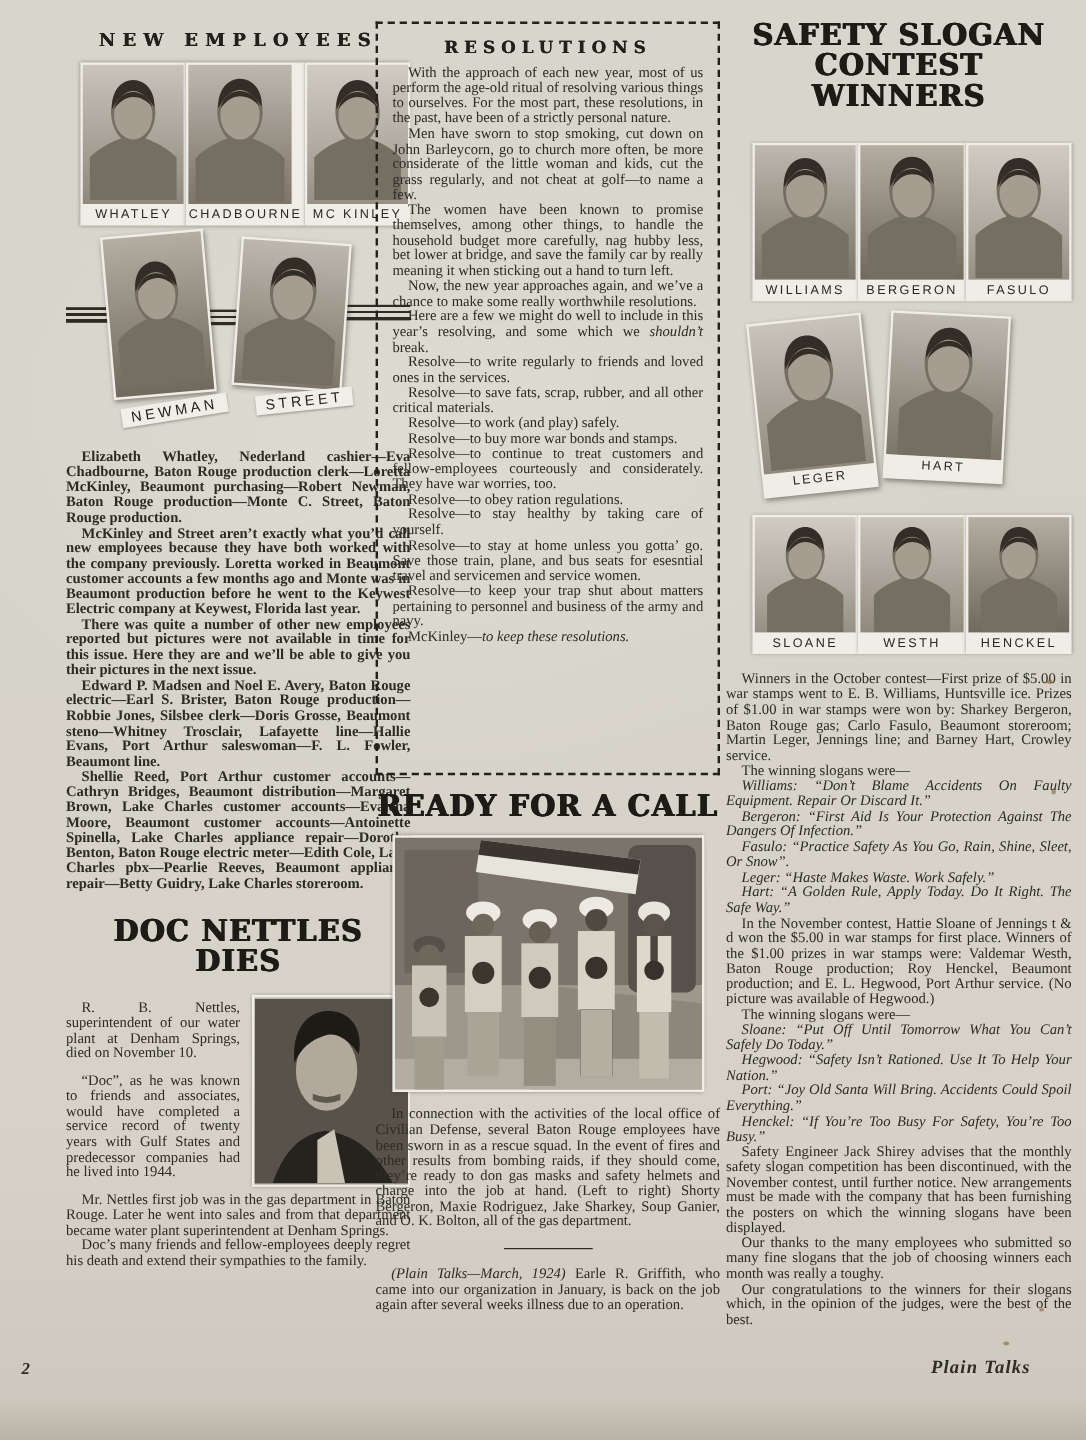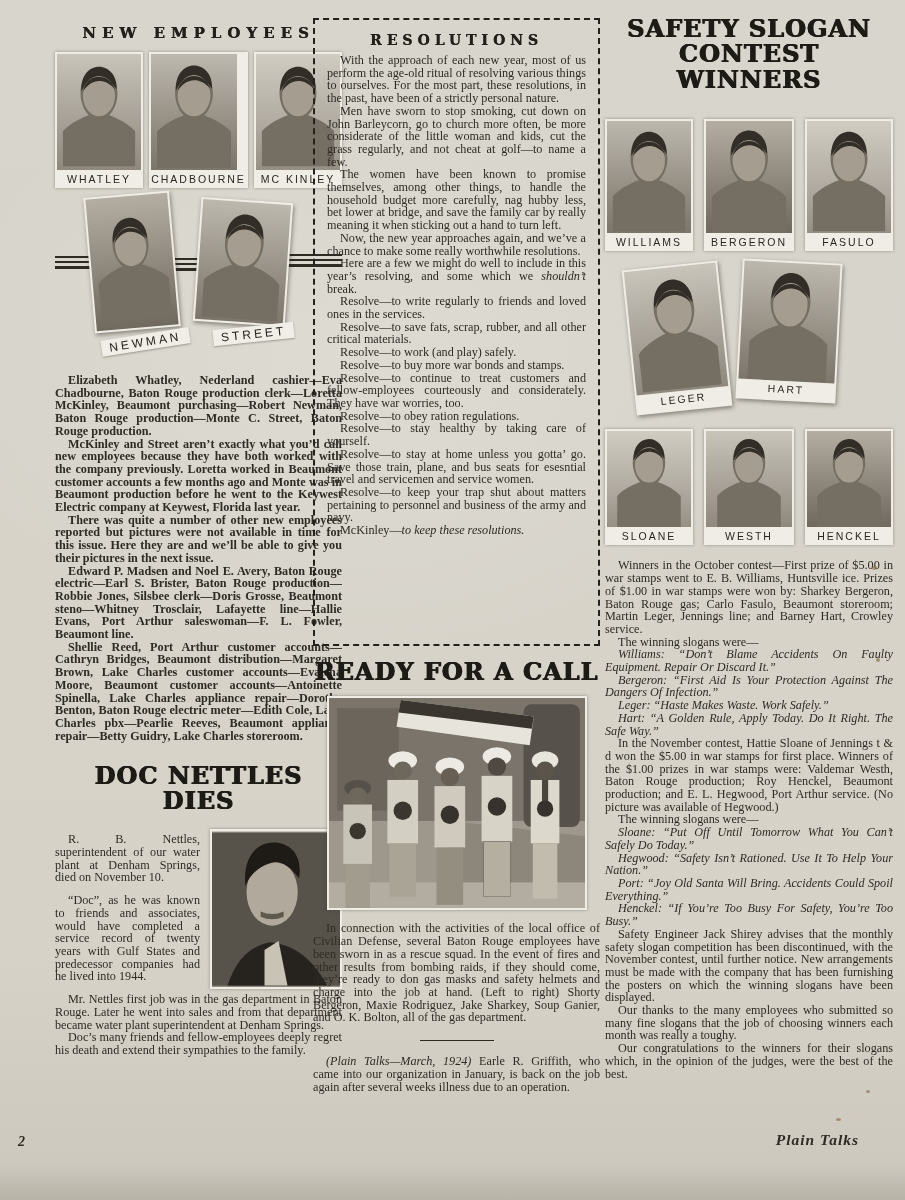--- a/index.html
+++ b/index.html
@@ -30,21 +30,21 @@
     text-shadow:.7px 0 0 currentColor,-.4px 0 0 currentColor;
     transform:scaleY(1.04);
   }
 
   
   .paras p.para{margin:0;text-indent:13px;text-align:justify;font-size:12.2px;line-height:12.7px;}
   .paras.spaced p.para + p.para{margin-top:10px;}
   .it{font-style:italic;}
 
   
-  .prow{display:flex;justify-content:space-between;border-radius:22px;}
+  .prow{display:flex;justify-content:flex-end;border-radius:22px;}
   .pcard{background:#efede6;padding:2px;box-shadow:0 0 3px rgba(60,55,45,.45);}
   .photo{position:relative;overflow:hidden;background:linear-gradient(180deg,#c8c4ba 0%,#a8a298 55%,#8f897d 100%);}
   .photo svg{position:absolute;left:0;top:0;width:100%;height:100%;}
   .photo.t2{background:linear-gradient(180deg,#bdb8ae 0%,#948e83 60%,#7b756a 100%);}
   .photo.t3{background:linear-gradient(180deg,#d0ccc2 0%,#b0aaa0 60%,#968f84 100%);}
   .photo.t4{background:linear-gradient(180deg,#b3ada2 0%,#8a8478 60%,#6f695e 100%);}
   .plabel{
     font-family:"Liberation Sans","DejaVu Sans",sans-serif;
     font-size:10.5px;letter-spacing:2px;text-align:center;
     color:#2a2722;background:#efede6;padding:3px 0 1px 0;white-space:nowrap;
@@ -359,20 +359,21 @@
         </div>
         <div class="plabel">HENCKEL</div>
       </div>
     </div>
 
     <div class="paras mt14">
         <p class="para"><span>Winners in the October contest—First prize of $5.00 in war stamps went to E. B. Williams, Huntsville ice. Prizes of $1.00 in war stamps were won by: Sharkey Bergeron, Baton Rouge gas; Carlo Fasulo, Beaumont storeroom; Martin Leger, Jennings line; and Barney Hart, Crowley service.</span></p>
         <p class="para"><span>The winning slogans were—</span></p>
         <p class="para"><span class="it">Williams: “Don’t Blame Accidents On Faulty Equipment. Repair Or Discard It.”</span></p>
         <p class="para"><span class="it">Bergeron: “First Aid Is Your Protection Against The Dangers Of Infection.”</span></p>
+        <p class="para"><span class="it">Fasulo: “Practice Safety As You Go, Rain, Shine, Sleet, Or Snow”.</span></p>
         <p class="para"><span class="it">Leger: “Haste Makes Waste. Work Safely.”</span></p>
         <p class="para"><span class="it">Hart: “A Golden Rule, Apply Today. Do It Right. The Safe Way.”</span></p>
         <p class="para"><span>In the November contest, Hattie Sloane of Jennings t &amp; d won the $5.00 in war stamps for first place. Winners of the $1.00 prizes in war stamps were: Valdemar Westh, Baton Rouge production; Roy Henckel, Beaumont production; and E. L. Hegwood, Port Arthur service. (No picture was available of Hegwood.)</span></p>
         <p class="para"><span>The winning slogans were—</span></p>
         <p class="para"><span class="it">Sloane: “Put Off Until Tomorrow What You Can’t Safely Do Today.”</span></p>
         <p class="para"><span class="it">Hegwood: “Safety Isn’t Rationed. Use It To Help Your Nation.”</span></p>
         <p class="para"><span class="it">Port: “Joy Old Santa Will Bring. Accidents Could Spoil Everything.”</span></p>
         <p class="para"><span class="it">Henckel: “If You’re Too Busy For Safety, You’re Too Busy.”</span></p>
         <p class="para"><span>Safety Engineer Jack Shirey advises that the monthly safety slogan competition has been discontinued, with the November contest, until further notice. New arrangements must be made with the company that has been furnishing the posters on which the winning slogans have been displayed.</span></p>
         <p class="para"><span>Our thanks to the many employees who submitted so many fine slogans that the job of choosing winners each month was really a toughy.</span></p>

